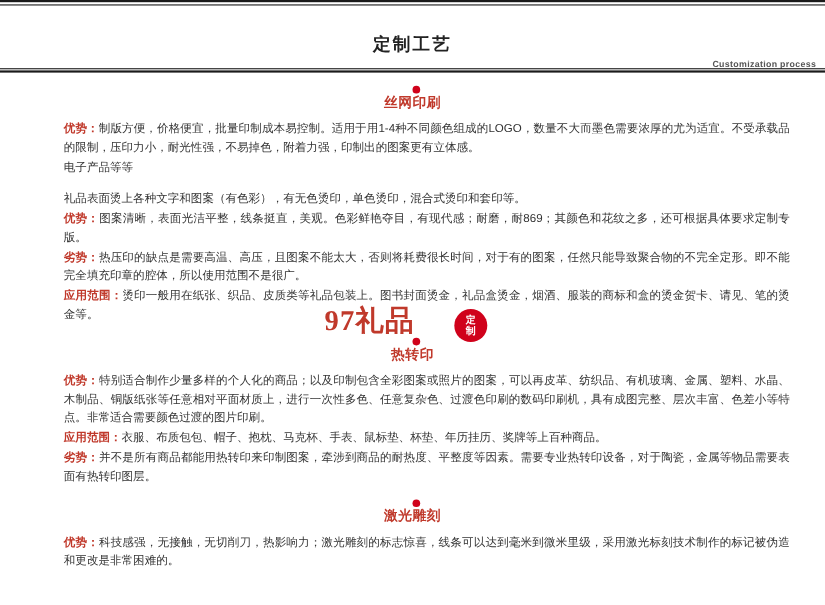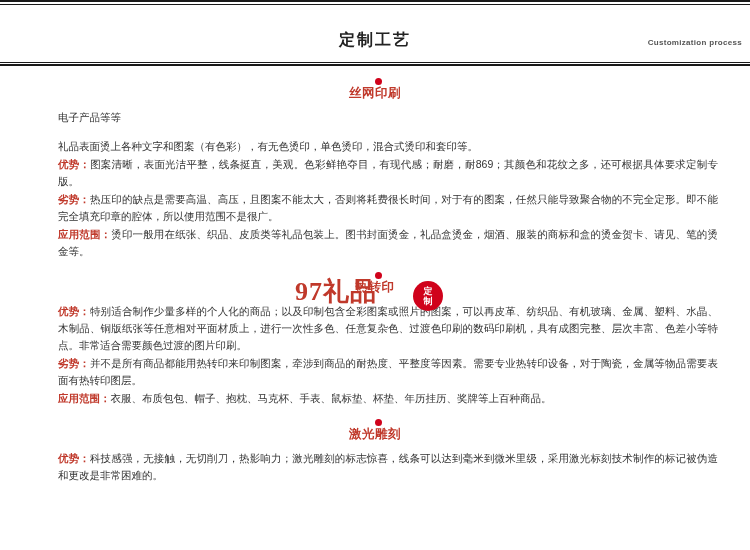--- a/index.html
+++ b/index.html
@@ -30,21 +30,21 @@
     text-align: center;
     font-size: 16px;
     font-weight: bold;
     color: #222222;
     letter-spacing: 2px;
     padding-top: 30px;
   }
   .header-sub {
     position: absolute;
     right: 8px;
-    top: 38px;
+    top: 54px;
     font-size: 8px;
     font-weight: bold;
     color: #555555;
     letter-spacing: 0.3px;
   }
   .rule-top {
     position: absolute;
     left: 0;
     top: 0;
     width: 750px;
@@ -166,38 +166,39 @@
     <div class="rule-bottom2"></div>
   </div>
 
   <div class="content">
 
     <div class="section">
       <div class="sec-head">
         <span class="bullet"></span>
         <span class="sec-title">丝网印刷</span>
       </div>
+      <p class="para"><span class="lead">优势：</span><span>制版方便，价格便宜，批量印制成本易控制。适用于用1-4种不同颜色组成的LOGO，数量不大而墨色需要浓厚的尤为适宜。不受承载品的限制，压印力小，耐光性强，不易掉色，附着力强，印制出的图案更有立体感。</span></p>
       <p class="para"><span class="lead"></span><span>电子产品等等</span></p>
     </div>
 
     <div class="section">
       <p class="para"><span class="lead"></span><span>礼品表面烫上各种文字和图案（有色彩），有无色烫印，单色烫印，混合式烫印和套印等。</span></p>
       <p class="para"><span class="lead">优势：</span><span>图案清晰，表面光洁平整，线条挺直，美观。色彩鲜艳夺目，有现代感；耐磨，耐869；其颜色和花纹之多，还可根据具体要求定制专版。</span></p>
       <p class="para"><span class="lead">劣势：</span><span>热压印的缺点是需要高温、高压，且图案不能太大，否则将耗费很长时间，对于有的图案，任然只能导致聚合物的不完全定形。即不能完全填充印章的腔体，所以使用范围不是很广。</span></p>
       <p class="para"><span class="lead">应用范围：</span><span>烫印一般用在纸张、织品、皮质类等礼品包装上。图书封面烫金，礼品盒烫金，烟酒、服装的商标和盒的烫金贺卡、请见、笔的烫金等。</span></p>
     </div>
 
     <div class="section">
       <div class="sec-head">
         <span class="bullet"></span>
         <span class="sec-title">热转印</span>
       </div>
       <p class="para"><span class="lead">优势：</span><span>特别适合制作少量多样的个人化的商品；以及印制包含全彩图案或照片的图案，可以再皮革、纺织品、有机玻璃、金属、塑料、水晶、木制品、铜版纸张等任意相对平面材质上，进行一次性多色、任意复杂色、过渡色印刷的数码印刷机，具有成图完整、层次丰富、色差小等特点。非常适合需要颜色过渡的图片印刷。</span></p>
+      <p class="para"><span class="lead">应用范围：</span><span>衣服、布质包包、帽子、抱枕、马克杯、手表、鼠标垫、杯垫、年历挂历、奖牌等上百种商品。</span></p>
       <p class="para"><span class="lead">劣势：</span><span>并不是所有商品都能用热转印来印制图案，牵涉到商品的耐热度、平整度等因素。需要专业热转印设备，对于陶瓷，金属等物品需要表面有热转印图层。</span></p>
-      <p class="para"><span class="lead">应用范围：</span><span>衣服、布质包包、帽子、抱枕、马克杯、手表、鼠标垫、杯垫、年历挂历、奖牌等上百种商品。</span></p>
     </div>
 
     <div class="section">
       <div class="sec-head">
         <span class="bullet"></span>
         <span class="sec-title">激光雕刻</span>
       </div>
       <p class="para"><span class="lead">优势：</span><span>科技感强，无接触，无切削刀，热影响力；激光雕刻的标志惊喜，线条可以达到毫米到微米里级，采用激光标刻技术制作的标记被伪造和更改是非常困难的。</span></p>
 
     </div>

